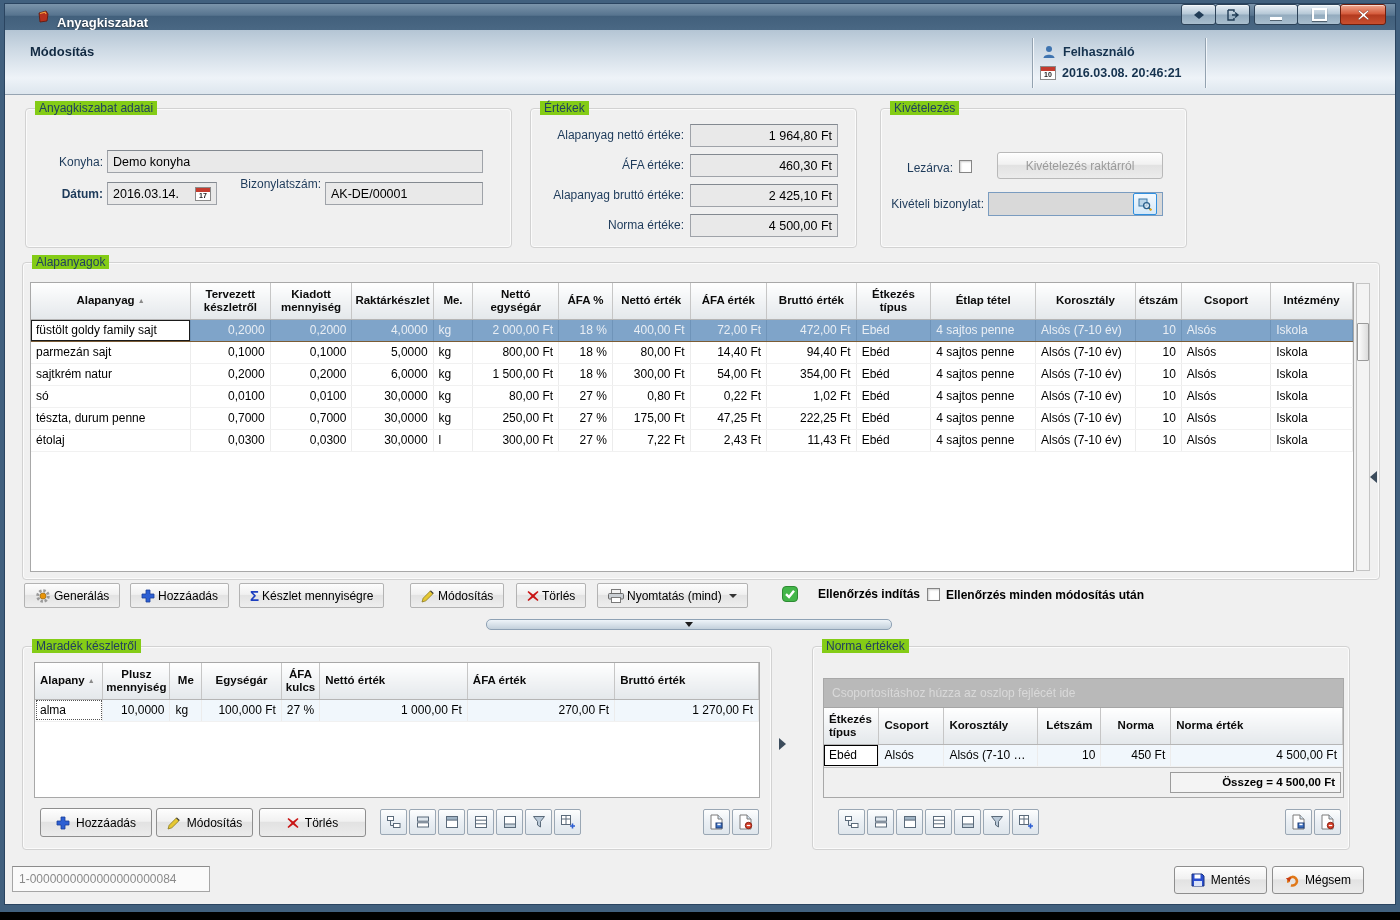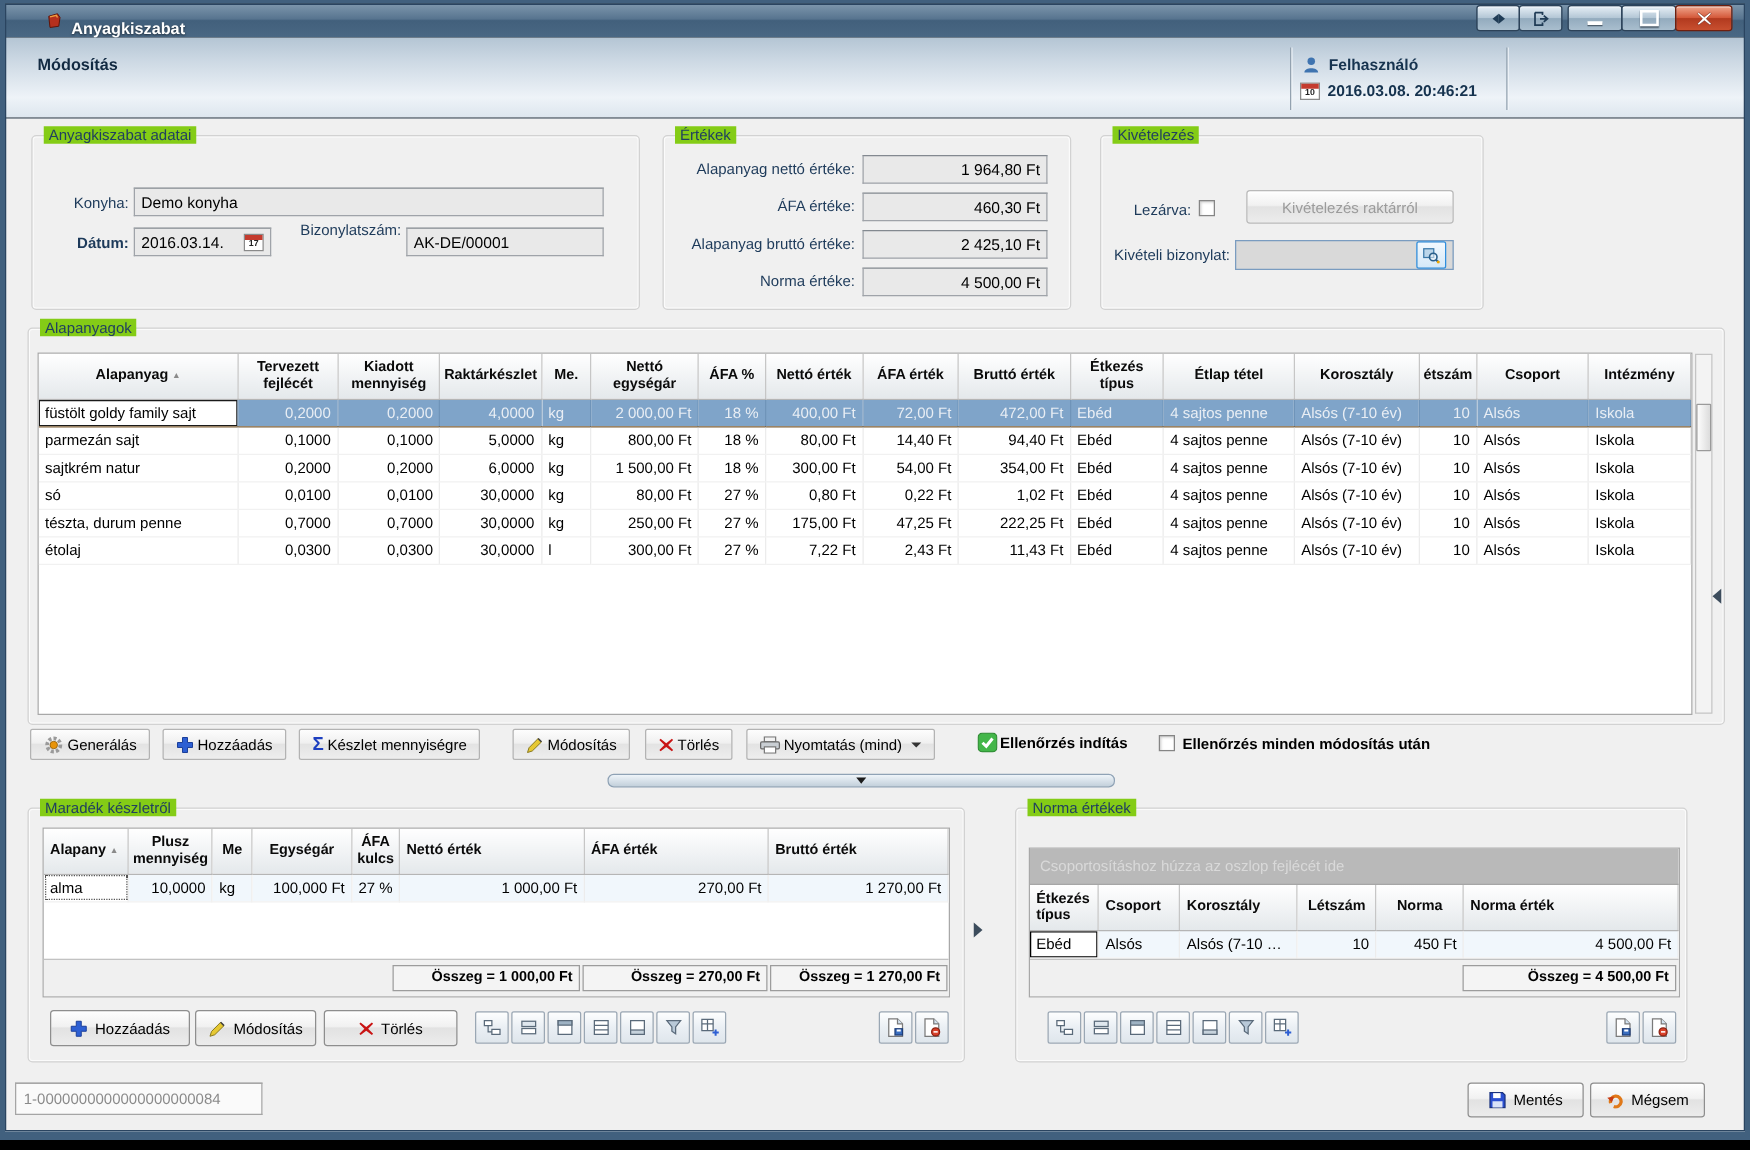--- a/index.html
+++ b/index.html
@@ -81,21 +81,21 @@
     background:linear-gradient(180deg,#fefefe,#f1f1f1 45%,#e2e2e2 50%,#ececec);
     display:flex;align-items:center;justify-content:center;gap:6px;
     font-size:12px;color:#000;cursor:default;box-shadow:inset 0 1px 0 #fff;
   }
   .btn.disabled{color:#9b9b9b;border-color:#b9b9b9;}
   .tbtn{
     box-sizing:border-box;height:25px;border:1px solid #b3b3b3;border-radius:2px;
     background:linear-gradient(180deg,#fdfdfd,#f0f0f0 45%,#e3e3e3 50%,#eeeeee);
     display:flex;align-items:center;gap:3px;padding:0 10px;font-size:12px;cursor:default;
   }
-  .flat{display:flex;align-items:center;gap:2px;font-weight:bold;font-size:12px;cursor:default;}
+  .flat{display:flex;align-items:center;gap:20px;font-weight:bold;font-size:12px;cursor:default;}
   .caret::after{content:"";display:inline-block;width:0;height:0;border-left:4px solid transparent;border-right:4px solid transparent;border-top:4px solid #333;margin-left:4px;}
 
   .mini-row{display:flex;gap:2px;}
   .mini-btn{
     width:27px;height:26px;box-sizing:border-box;border:1px solid #9aa7b4;border-radius:2px;
     background:linear-gradient(180deg,#fdfefe,#eaeff4 50%,#dfe6ec);
     display:flex;align-items:center;justify-content:center;cursor:default;
   }
 
   
@@ -285,21 +285,21 @@
           <col style="width: 75px;">
           <col style="width: 105px;">
           <col style="width: 100px;">
           <col style="width: 45px;">
           <col style="width: 90px;">
           <col style="width: 82px;">
         </colgroup>
         <thead>
           <tr>
             <th>Alapanyag<span class="sort">▲</span></th>
-            <th>Tervezett fejlécét</th>
+            <th>Tervezett készletről</th>
             <th>Kiadott mennyiség</th>
             <th>Raktárkészlet</th>
             <th>Me.</th>
             <th>Nettó egységár</th>
             <th>ÁFA %</th>
             <th>Nettó érték</th>
             <th>ÁFA érték</th>
             <th>Bruttó érték</th>
             <th>Étkezés típus</th>
             <th>Étlap tétel</th>
@@ -515,25 +515,20 @@
             <td class="a-l">kg</td>
             <td class="a-r">100,000 Ft</td>
             <td class="a-l">27 %</td>
             <td class="a-r">1 000,00 Ft</td>
             <td class="a-r">270,00 Ft</td>
             <td class="a-r">1 270,00 Ft</td>
           </tr>
         </tbody>
       </table>
     </div>
-  <div class="sumstrip" style="height:29px">
-    <div class="sumbox" style="left:279px;top:4px;width:150px;text-align:right">Összeg = 1 000,00 Ft</div>
-    <div class="sumbox" style="left:431px;top:4px;width:148px;text-align:right">Összeg = 270,00 Ft</div>
-    <div class="sumbox" style="left:581px;top:4px;width:142px;text-align:right">Összeg = 1 270,00 Ft</div>
-  </div>
 </div>
 <div class="abs btn" style="left:40px;top:808px;width:112px;height:29px">
   <svg class="icon14" viewBox="0 0 14 14">
     <path d="M5 1h4v4h4v4H9v4H5V9H1V5h4z" fill="#2d5fd3" stroke="#1b3f9a" stroke-width="0.8"></path>
   </svg>
   <span>Hozzáadás</span>
 </div>
 <div class="abs btn" style="left:156px;top:808px;width:97px;height:29px">
   <svg class="icon14" viewBox="0 0 14 14">
     <path d="M1 13 L2.2 9.2 L9.5 1.8 L12.2 4.5 L4.8 11.8 Z" fill="#e6c832" stroke="#8a7a20" stroke-width="0.8"></path>

